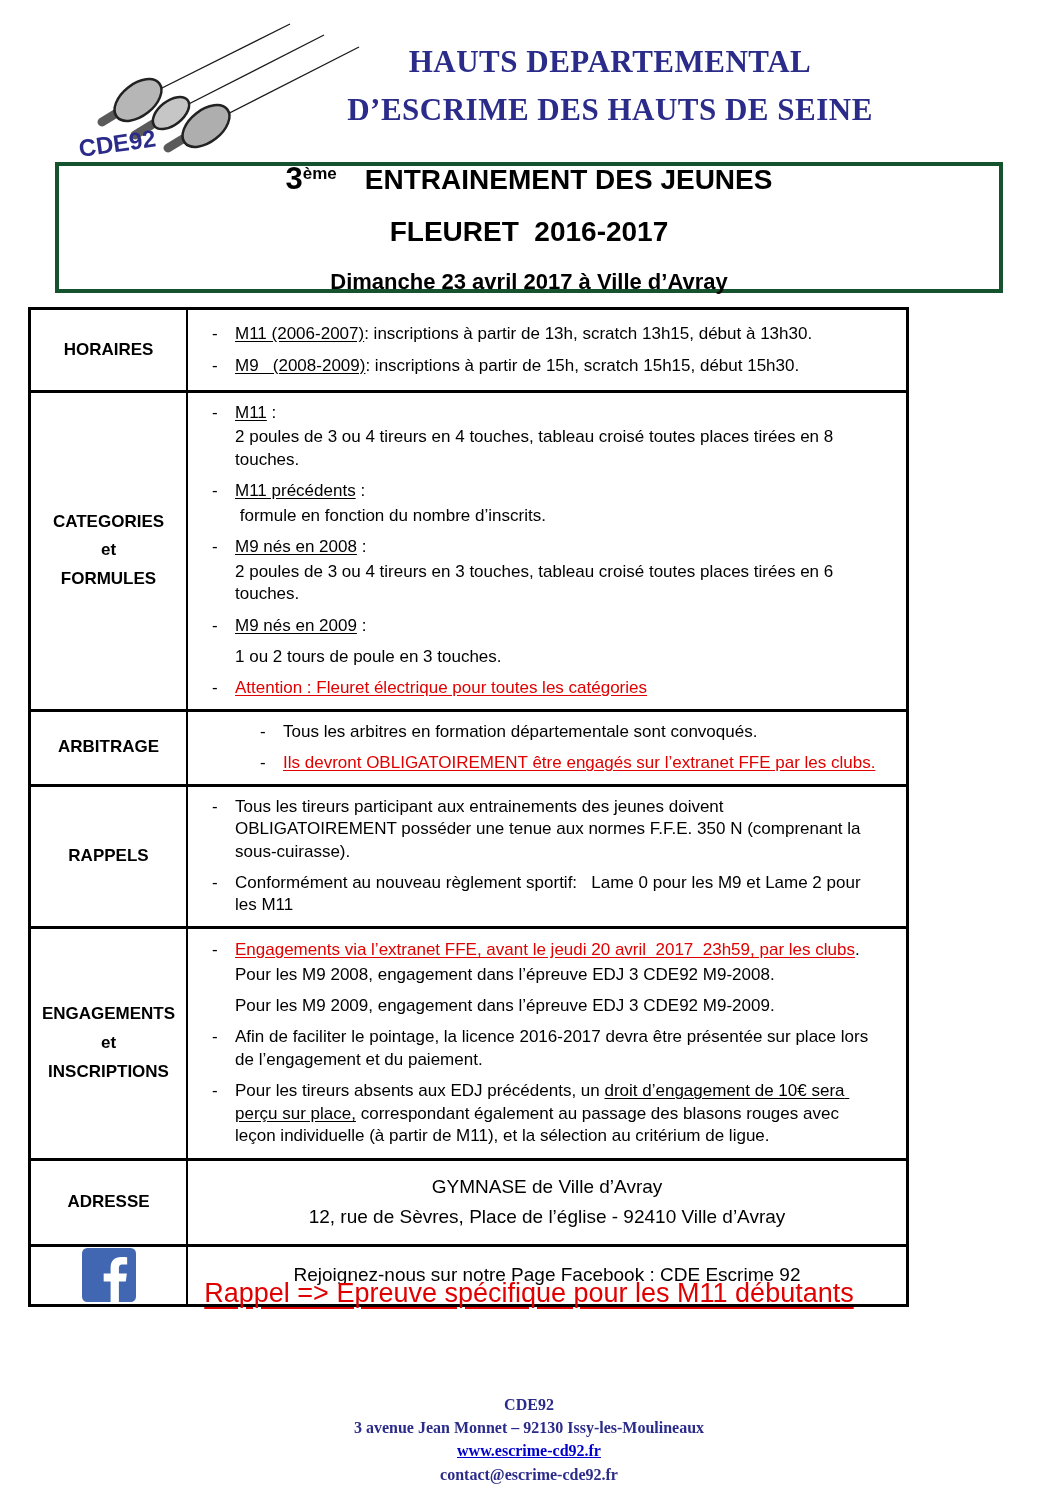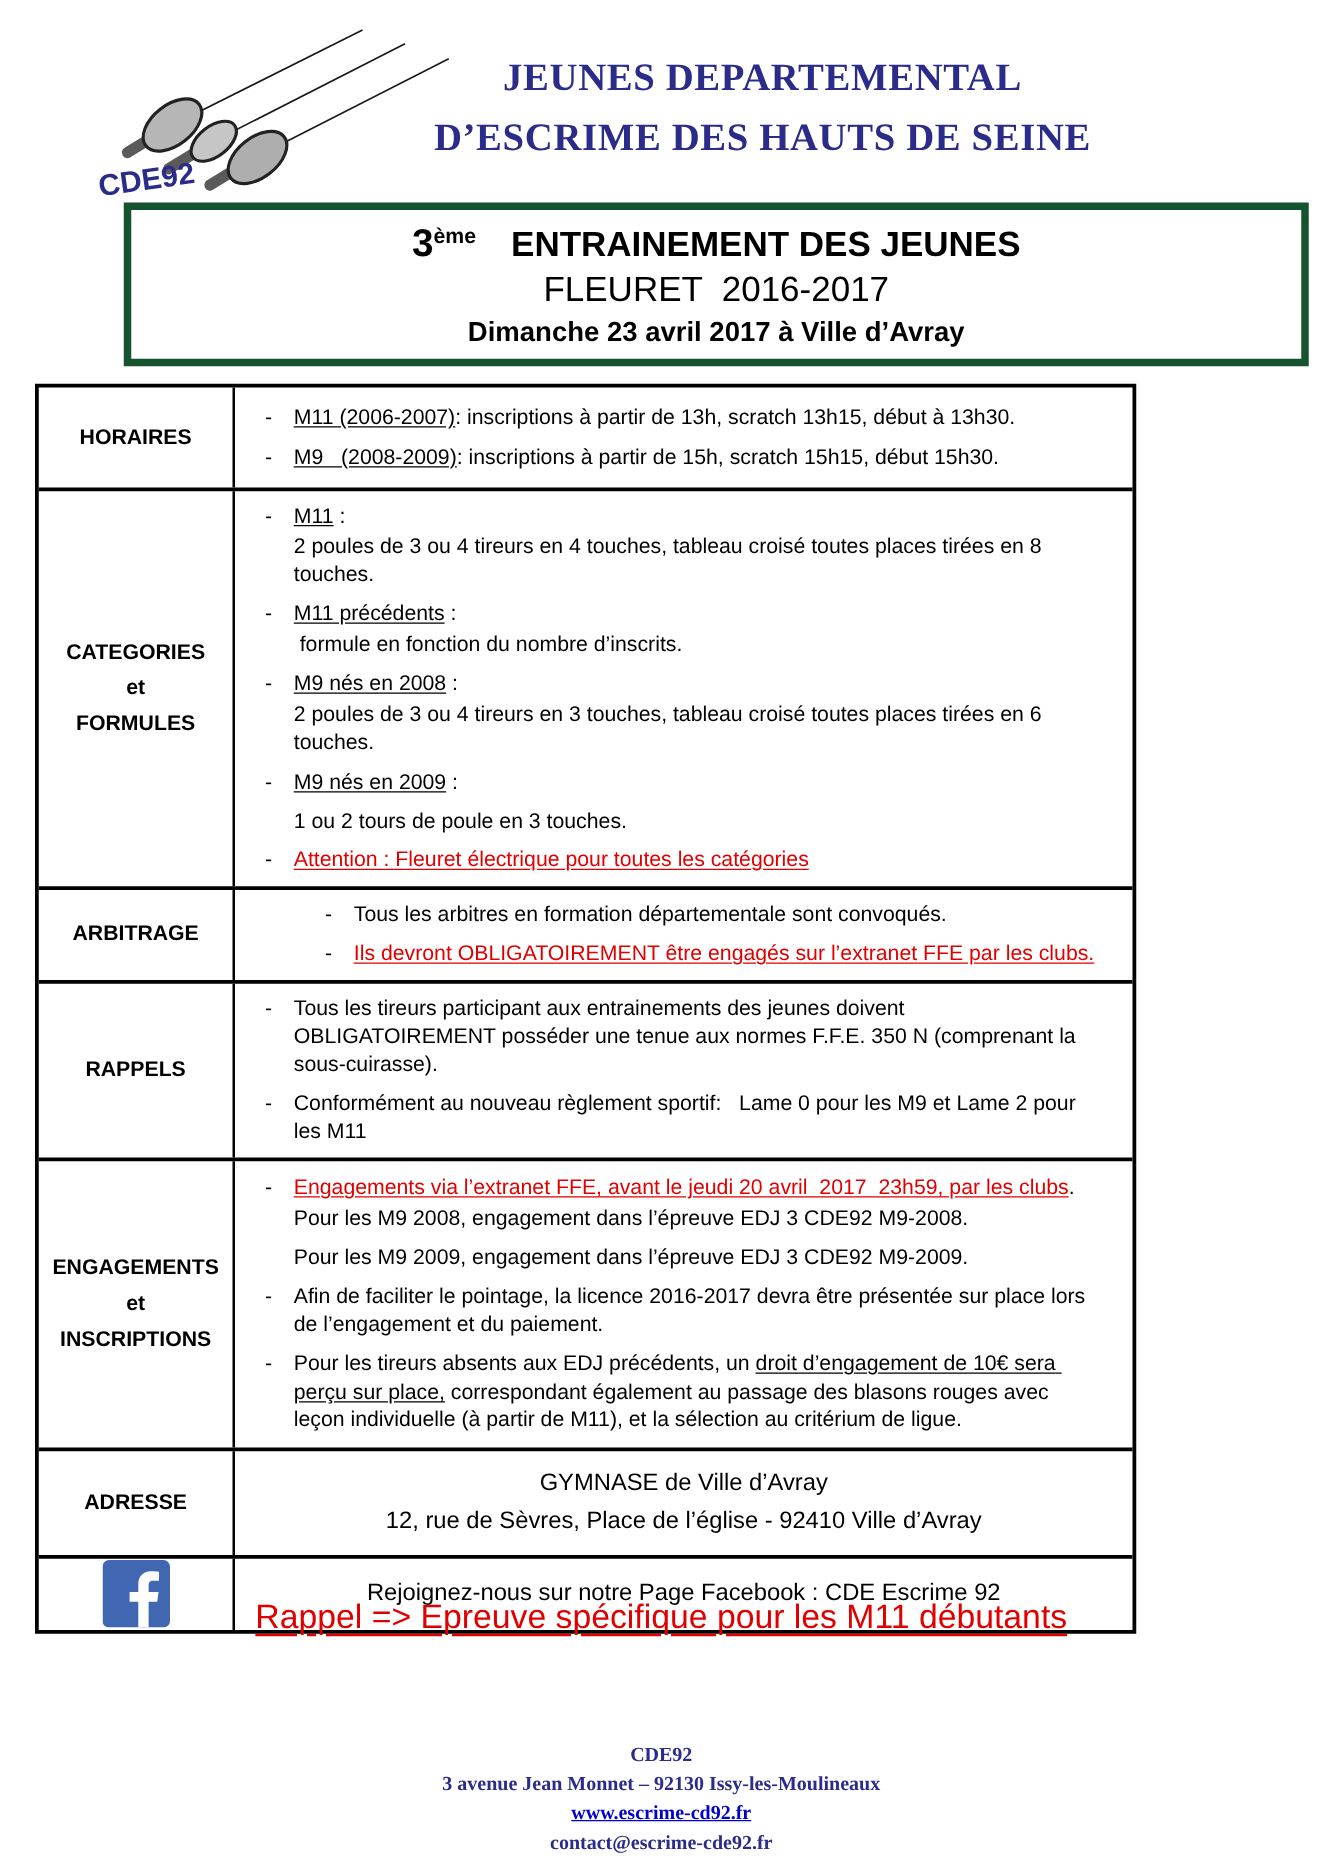--- a/index.html
+++ b/index.html
@@ -19,30 +19,29 @@
   .header {
     position:absolute; left:245px; top:38px; width:730px;
     text-align:center; font-family:"Liberation Serif", serif;
     font-weight:bold; color:#2b2b8a; font-size:31px; line-height:1.55;
     letter-spacing:.5px;
   }
 
   
   .titlebox {
     position:absolute; left:55px; top:162px; width:948px; height:131px;
-    border:6px solid #14532d; background:#fff;
+    border:4px solid #14532d; background:#fff;
     display:flex; flex-direction:column; align-items:center; justify-content:center;
-    gap:3px;
-    margin-left:44px;
+    gap:19px;
   }
   .t1 { font-size:28px; font-weight:bold; white-space:pre-wrap; }
   .t1 .num { font-size:31px; }
   .t1 sup { font-size:17px; vertical-align:super; }
   .t1 .rest { margin-left:28px; }
-  .t2 { font-size:28px; font-weight:normal; white-space:pre-wrap; }
+  .t2 { font-size:28px; font-weight:bold; white-space:pre-wrap; }
   .t3 { font-size:22px; font-weight:bold; margin-top:2px; }
 
   
   .itable {
     position:absolute; left:28px; top:307px; width:881px;
     border:3px solid #000; background:#fff;
   }
   .trow { display:flex; }
   .trow + .trow { border-top:3px solid #000; }
   .lcell {
@@ -101,21 +100,21 @@
       <line x1="133" y1="99" x2="97" y2="121" stroke="#5a5a5a" stroke-width="9" stroke-linecap="round"></line>
       <line x1="166" y1="112" x2="130" y2="134" stroke="#5a5a5a" stroke-width="9" stroke-linecap="round"></line>
       <ellipse cx="100" cy="86" rx="27" ry="16" transform="rotate(-38 100 86)" fill="#b6b6b6" stroke="#222" stroke-width="2.5"></ellipse>
       <ellipse cx="133" cy="99" rx="21" ry="12" transform="rotate(-38 133 99)" fill="#c6c6c6" stroke="#222" stroke-width="2.5"></ellipse>
       <ellipse cx="168" cy="112" rx="27" ry="16" transform="rotate(-38 168 112)" fill="#aeaeae" stroke="#222" stroke-width="2.5"></ellipse>
       <text x="42" y="143" transform="rotate(-8 42 143)" font-family="Liberation Sans, sans-serif" font-size="24" font-weight="bold" fill="#2b2b8a">CDE92</text>
     </svg>
   </div>
 
   <div class="header">
-    <div>JEUNES DEPARTEMENTAL</div>
+    <div>HAUTS DEPARTEMENTAL</div>
     <div>D’ESCRIME DES HAUTS DE SEINE</div>
   </div>
 
   <div class="titlebox">
     <div class="t1"><span class="num">3</span><sup>ème</sup><span class="rest">ENTRAINEMENT DES JEUNES</span></div>
     <div class="t2">FLEURET  2016-2017</div>
     <div class="t3">Dimanche 23 avril 2017 à Ville d’Avray</div>
   </div>
 
   <div class="itable">

